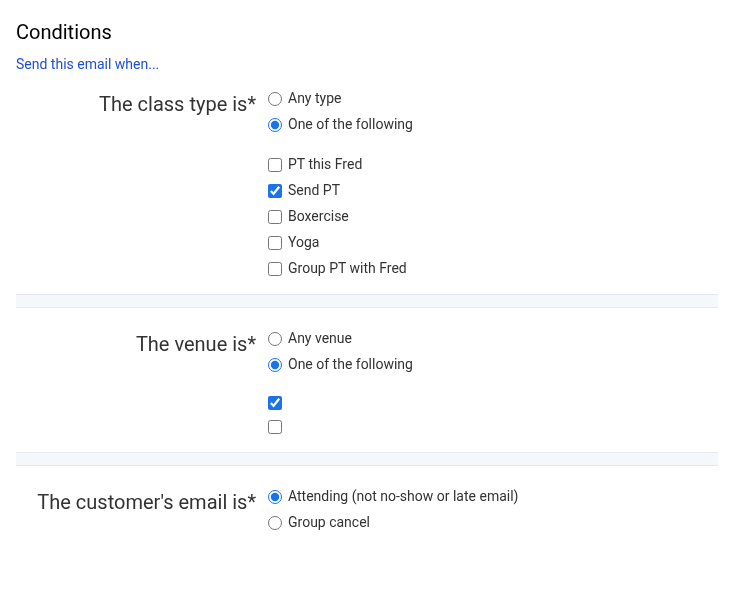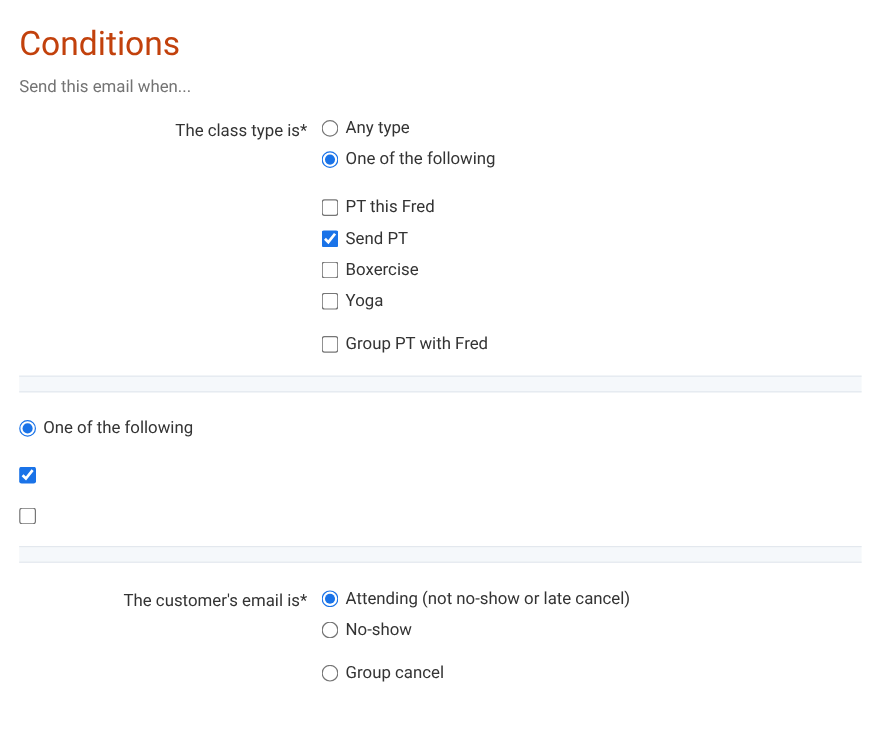--- a/index.html
+++ b/index.html
@@ -9,57 +9,57 @@
     font-family: -apple-system, BlinkMacSystemFont, "Segoe UI", Roboto, "Helvetica Neue", Arial, sans-serif;
     font-size: 14px;
     color: #333;
     background: #fff;
   }
   .page {
     width: 734px;
     padding: 16px 16px 16px 16px;
   }
   .section-title {
-    font-size: 28px;
+    font-size: 20px;
     font-weight: 400;
-    color: #c2410c;
+    color: #000000;
     margin: 4px 0 12px 0;
   }
   .intro {
     font-size: 14px;
-    color: #737373;
+    color: #1d4ed8;
     margin-bottom: 18px;
   }
   .row {
     display: flex;
     align-items: flex-start;
     margin-bottom: 2px;
   }
   .label-col {
     width: 252px;
     flex: none;
     text-align: right;
     padding-right: 12px;
     padding-top: 2px;
-    font-size: 14px;
+    font-size: 20px;
     color: #333;
   }
   .ctrl-col {
     flex: 1;
     min-width: 0;
   }
   .opt {
     display: flex;
-    align-items: center;
+    align-items: flex-end;
     gap: 6px;
     margin-bottom: 10px;
     font-size: 14px;
     color: #333;
   }
-  .opt:last-child { margin-bottom: 0; margin-top: 20px; }
+  .opt:last-child { margin-bottom: 0; }
   .spacer-sub {
     height: 14px;
   }
   input[type="radio"], input[type="checkbox"] {
     width: 14px;
     height: 14px;
     margin: 0;
     accent-color: #1a73e8;
     flex: none;
   }
@@ -110,21 +110,26 @@
       <label class="opt">
         <input type="checkbox" style="">
         <span>Group PT with Fred</span>
       </label>
     </div>
   </div>
 
   <div class="divider-bar"></div>
 
   <div class="row">
+    <div class="label-col">The venue is*</div>
     <div class="ctrl-col">
+      <label class="opt">
+        <input type="radio" name="vn" style="">
+        <span>Any venue</span>
+      </label>
       <label class="opt">
         <input type="radio" name="vn" checked="" style="">
         <span>One of the following</span>
       </label>
       <div class="spacer-sub"></div>
       <label class="opt">
         <input type="checkbox" checked="" style="">
       </label>
       <label class="opt">
         <input type="checkbox" style="">
@@ -132,25 +137,21 @@
     </div>
   </div>
 
   <div class="divider-bar"></div>
 
   <div class="row">
     <div class="label-col">The customer's email is*</div>
     <div class="ctrl-col">
       <label class="opt">
         <input type="radio" name="st" checked="" style="">
-        <span>Attending (not no-show or late cancel)</span>
-      </label>
-      <label class="opt">
-        <input type="radio" name="st" style="">
-        <span>No-show</span>
+        <span>Attending (not no-show or late email)</span>
       </label>
       <label class="opt">
         <input type="radio" name="st" style="">
         <span>Group cancel</span>
       </label>
     </div>
   </div>
 
 </div>
 

